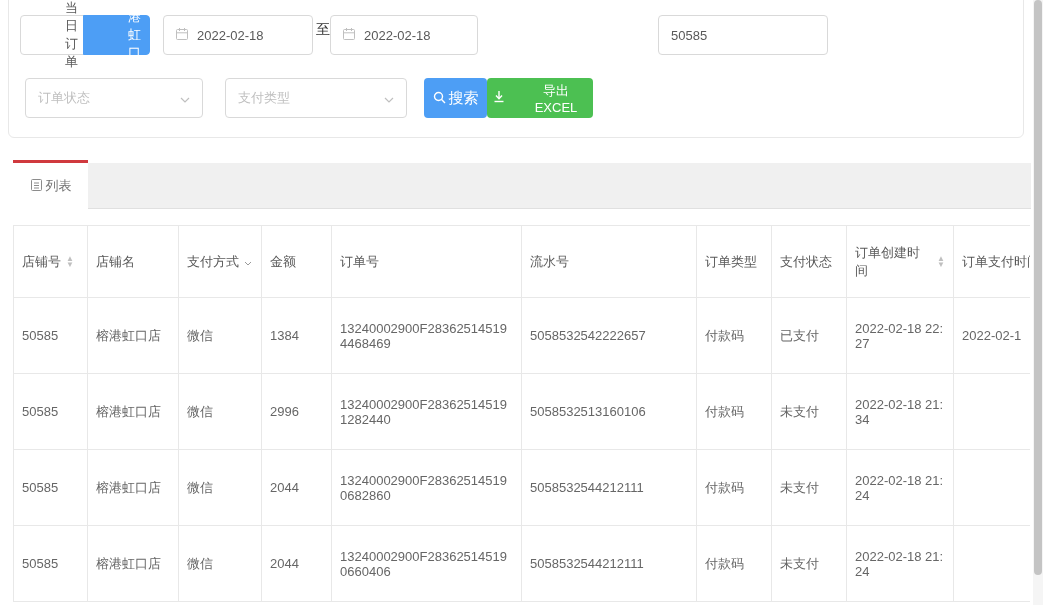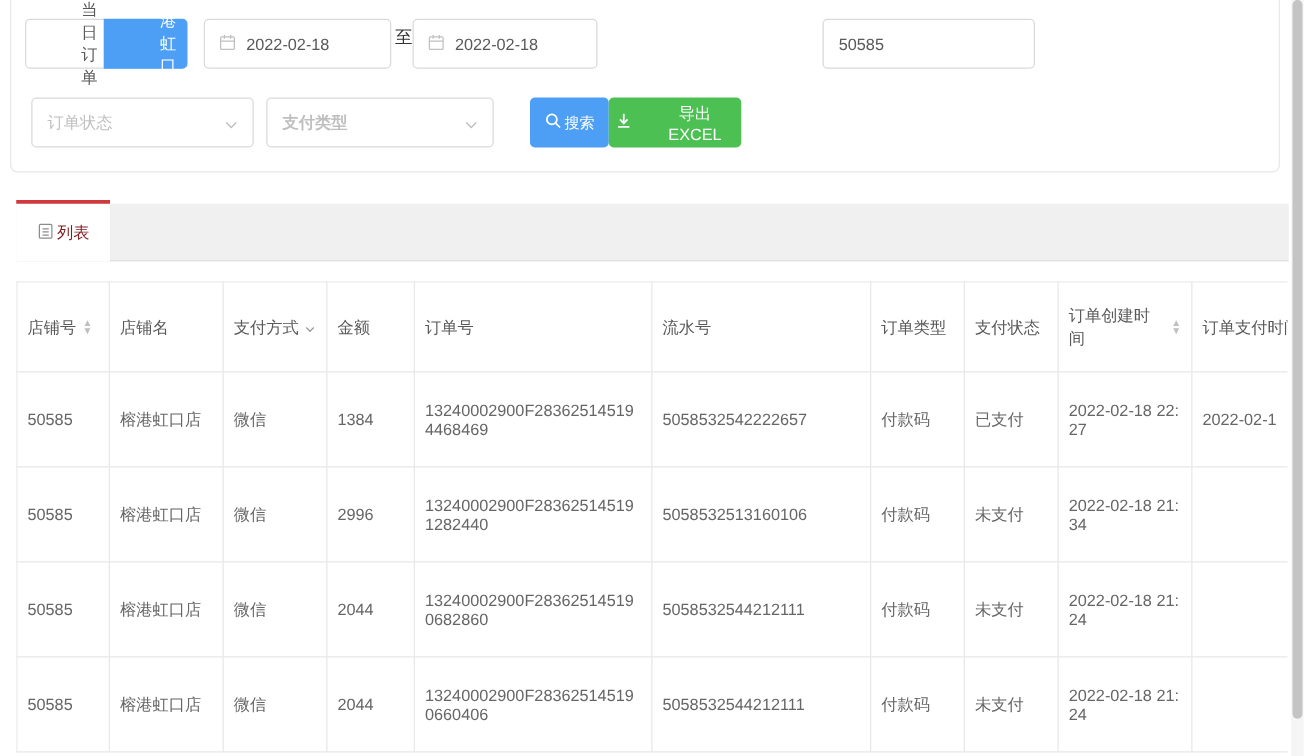--- a/index.html
+++ b/index.html
@@ -19,33 +19,33 @@
   .btn-today   { left:20px;  top:15px; width:64px; border-radius:4px 0 0 4px; color:#595959; justify-content:center; cursor:pointer; }
   .btn-history { left:83px;  top:15px; width:67px; border-radius:0 4px 4px 0; background:var(--blue); border-color:var(--blue); color:#fff; justify-content:center; cursor:pointer; }
   .date-from { left:163px; top:15px; width:150px; border-radius:4px; color:#595959; padding:0 11px; gap:8px; }
   .to-label  { position:absolute; left:316px; top:21px; font-size:14px; color:#333; }
   .date-to   { left:330px; top:15px; width:148px; border-radius:4px; color:#595959; padding:0 11px; gap:8px; }
   .keyword   { left:658px; top:15px; width:170px; border-radius:4px; color:#595959; padding:0 12px;
                border:1px solid #d9d9d9; height:40px; position:absolute; font-size:13px;
                font-family:"Liberation Sans", sans-serif; outline:none; }
   .select    { border-radius:4px; color:#bfbfbf; padding:0 12px; justify-content:space-between; cursor:pointer; }
   .sel-status  { left:25px;  top:78px; width:178px; }
-  .sel-paytype { left:213px; top:78px; width:182px;font-weight:bold; }
+  .sel-paytype { left:225px; top:78px; width:182px; }
   .btn-search { position:absolute; left:424px; top:78px; width:63px; height:40px; background:var(--blue);
-                border:none; border-radius:4px; color:#fff; font-size:12px; display:flex;
+                border:none; border-radius:4px; color:#fff; font-size:15px; display:flex;
                 align-items:center; justify-content:center; gap:3px; cursor:pointer; }
   .btn-export { position:absolute; left:487px; top:78px; width:106px; height:40px; background:var(--green);
                 border:none; border-radius:4px; color:#fff; font-size:13px; display:flex;
                 align-items:center; justify-content:center; gap:20px; cursor:pointer; }
   
   .tabstrip { position:absolute; left:13px; top:163px; width:1018px; height:46px;
               background:#f0f0f0; border-bottom:1px solid #e0e0e0; }
   .tab-active { position:absolute; left:0; top:-3px; width:75px; height:49px; background:#fff;
                 border-top:3px solid var(--red); display:flex; align-items:center; justify-content:center;
-                gap:3px; color:#7f1d1d; font-size:13px; cursor:pointer; }
+                gap:3px; color:#737373; font-size:13px; cursor:pointer; }
   
   .table-wrap { position:absolute; left:13px; top:225px; width:1017px; height:380px; overflow:hidden; }
   table { border-collapse:collapse; table-layout:fixed; width:1059px; }
   th, td { border:1px solid #e8e8e8; padding:8px; font-size:13px; text-align:left;
            vertical-align:middle; word-break:break-all; }
   th { color:#595959; font-weight:normal; height:72px; }
   td { color:#666; height:76px; }
   .th-inner { display:flex; align-items:center; gap:5px; flex-wrap:wrap; }
   .sorter { display:flex; flex-direction:column; color:#bfbfbf; font-size:8px; line-height:6px; cursor:pointer; }
   

